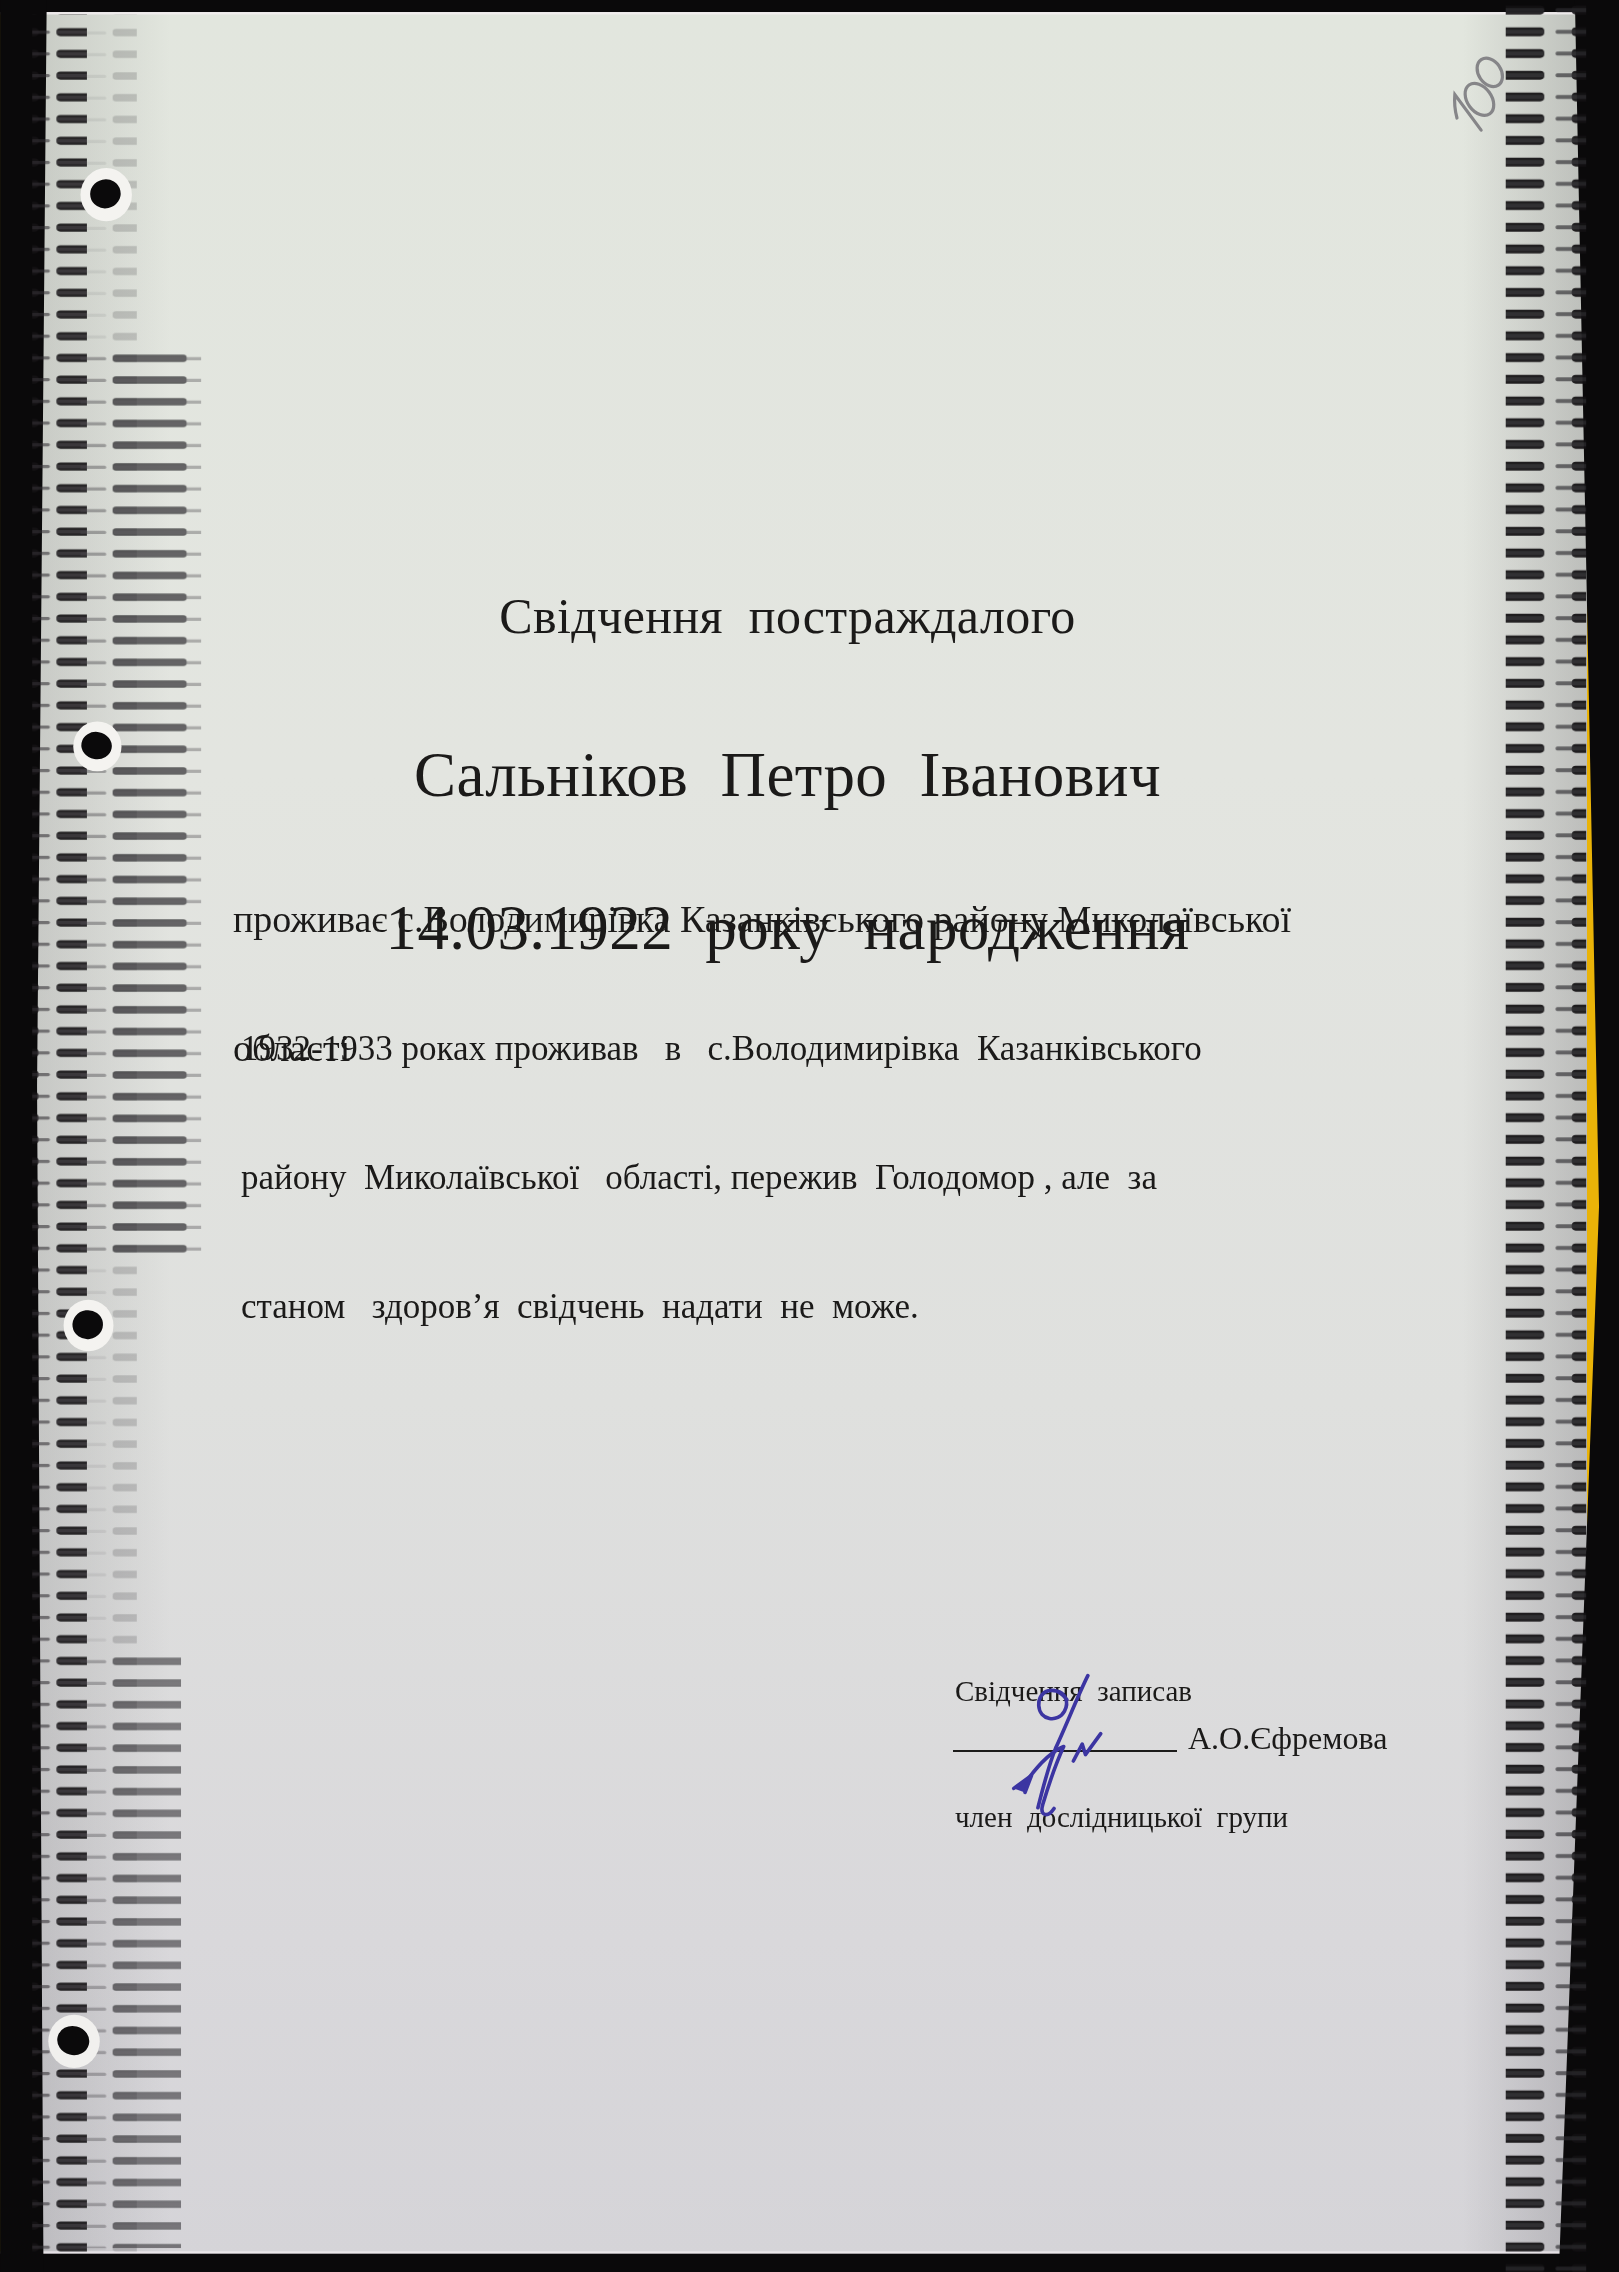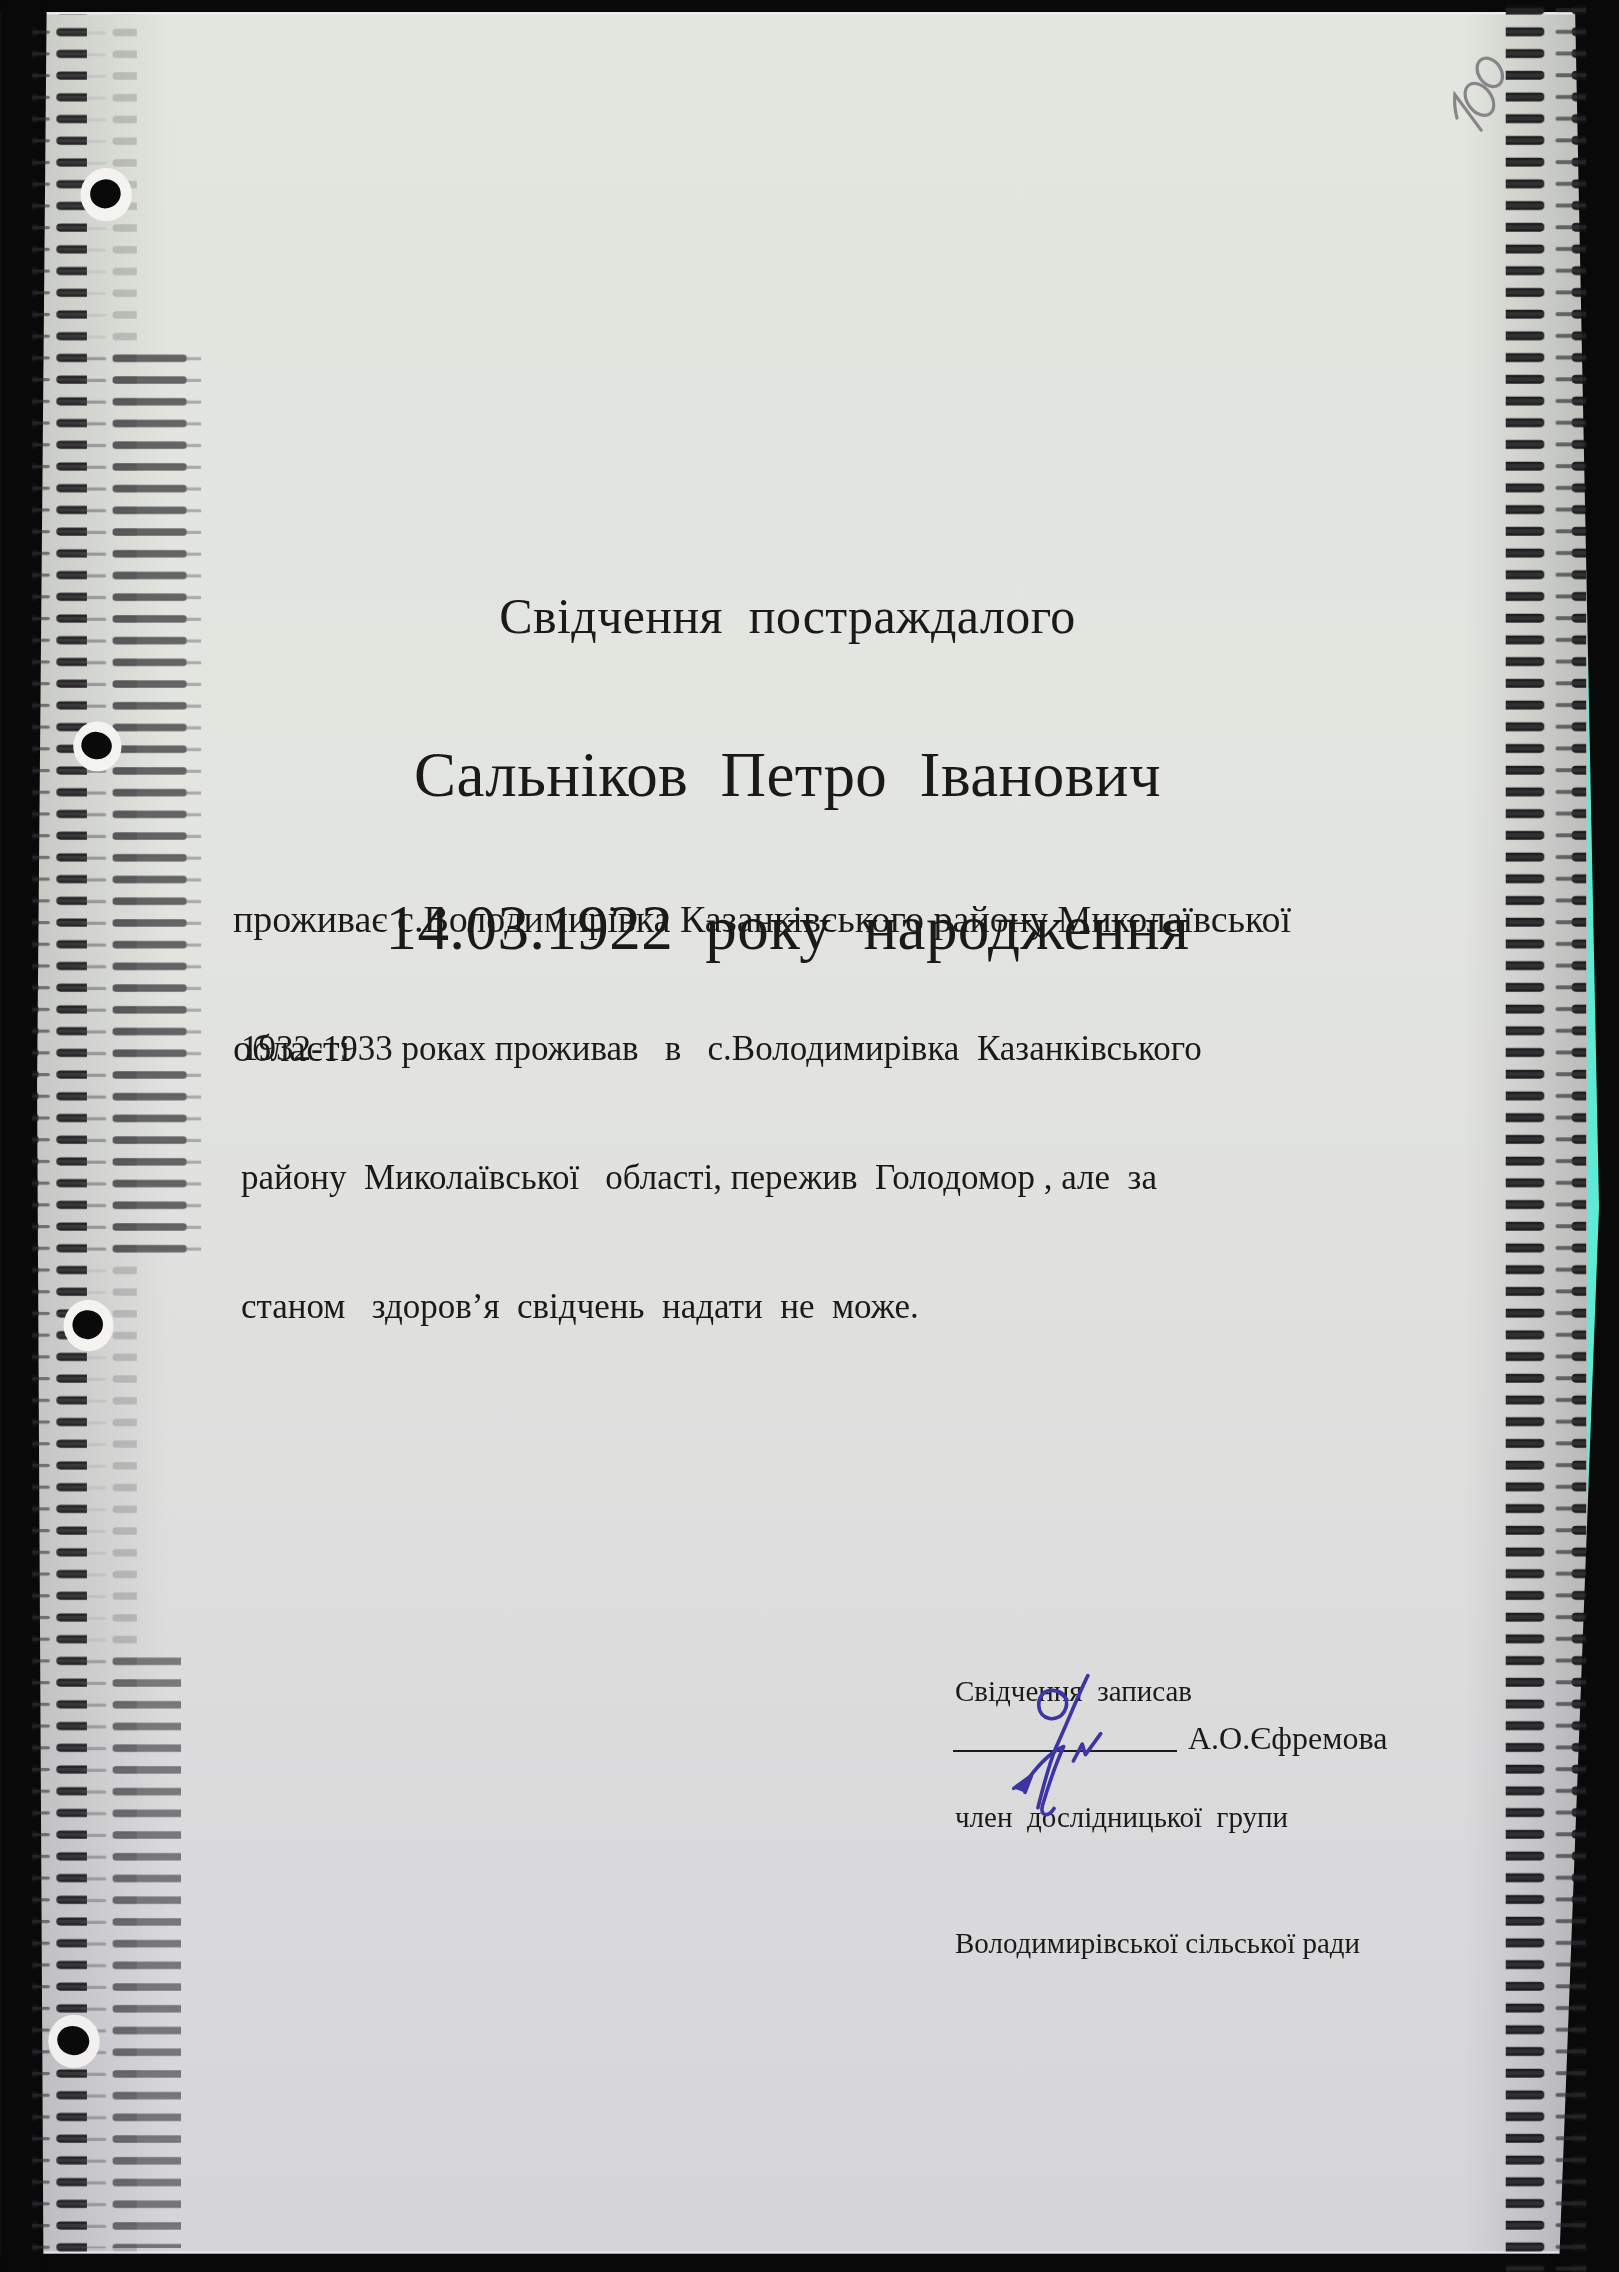--- a/index.html
+++ b/index.html
@@ -1,18 +1,18 @@
 <!DOCTYPE html>
 <html lang="uk" style="font-size:13px"><head>
 <meta charset="utf-8">
 <style>
   html,body{margin:0;padding:0;background:#060506;}
   .stage{
     position:relative;width:1620px;height:2273px;overflow:hidden;
-    background:#5eead4;
+    background:#eab308;
     font-family:"Liberation Serif","DejaVu Serif",serif;
   }
   .paper{
     position:absolute;left:31px;top:9.7px;width:1556px;height:2245px;
     background:
       linear-gradient(90deg, rgba(30,30,32,.14) 0%, rgba(30,30,32,0) 9%),
       linear-gradient(270deg, rgba(35,33,40,.20) 0%, rgba(35,33,40,0) 8%),
       linear-gradient(180deg, #e2e6de 0%, #e3e5e0 34%, #dfe0de 62%, #d9d8db 86%, #d5d4d8 100%);
   }
   .doc-text{position:absolute;color:#1b1a19;white-space:pre;}
@@ -68,21 +68,20 @@
 
   <div class="doc-text testimony-block">
     <div>1932-1933 роках проживав   в   с.Володимирівка  Казанківського</div>
     <div>району  Миколаївської   області, пережив  Голодомор , але  за</div>
     <div>станом   здоров’я  свідчень  надати  не  може.</div>
   </div>
 
   <div class="doc-text recorder-block">
     <div>Свідчення  записав</div>
     <div>член  дослідницької  групи</div>
-    <div>Володимирівської сільської ради</div>
   </div>
 
   <div class="sig-underline"></div>
 
   <div class="doc-text recorder-name">А.О.Єфремова</div>
 
   <svg class="overlay" style="left:1004px;top:1666px" width="121" height="157" viewBox="0 0 150 195">
     <g fill="none" stroke="#3c35a2" stroke-width="4.5" stroke-linecap="round" stroke-linejoin="round">
       <path d="M 78 42 C 64 22 42 30 43 49 C 44 68 67 71 75 56 C 81 45 76 33 65 31"></path>
       <path d="M 104 12 C 92 36 77 74 64 102 C 56 122 48 152 42 176"></path>

